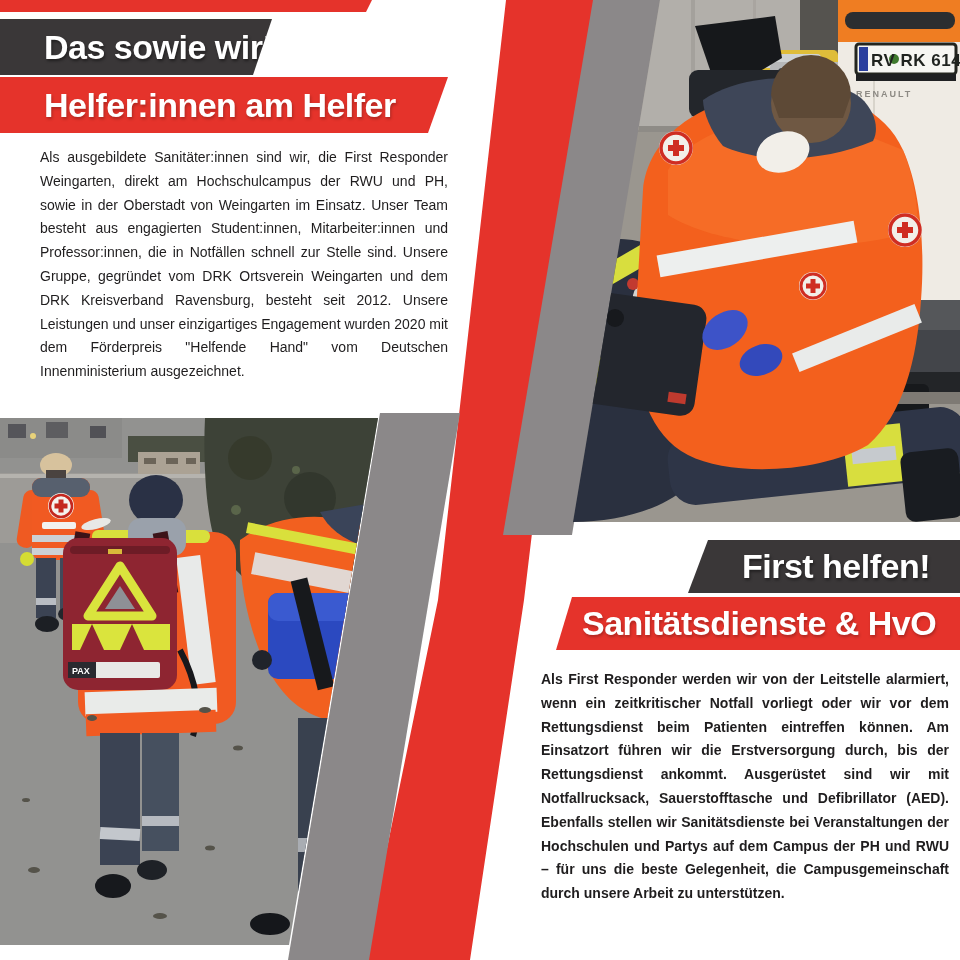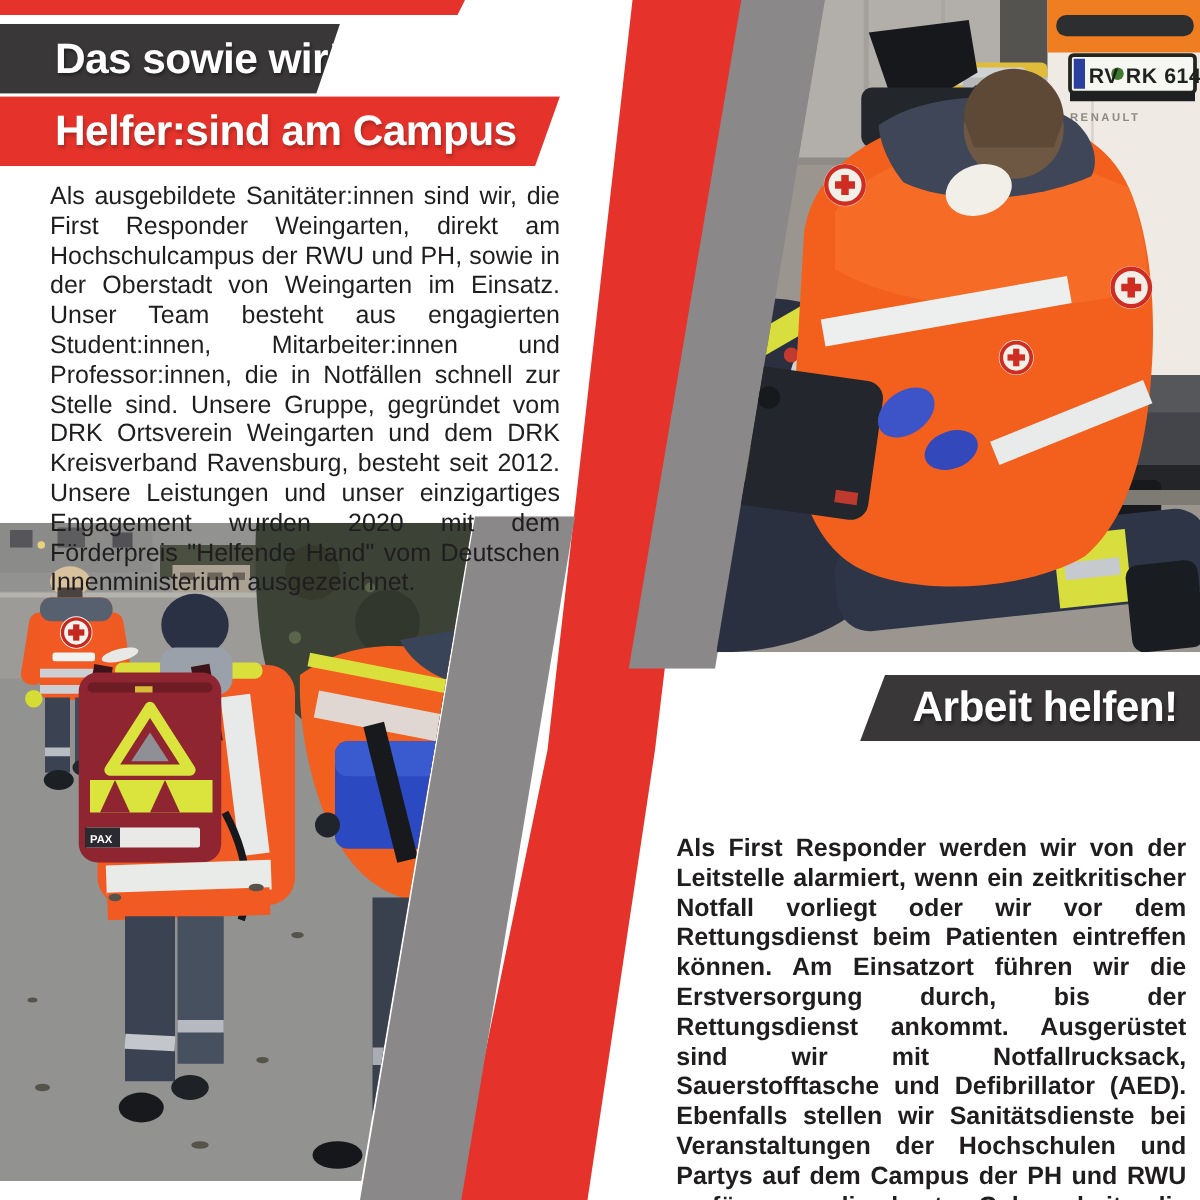--- a/index.html
+++ b/index.html
@@ -22,21 +22,21 @@
   .banner.red{background:#e5332b;text-shadow:1px 2px 3px rgba(0,0,0,.25);}
   .b1{left:0;top:19px;width:272px;height:56px;padding-left:44px;box-sizing:border-box;
       clip-path:polygon(0 0,272px 0,253px 56px,0 56px);}
   .b2{left:0;top:77px;width:448px;height:56px;padding-left:44px;box-sizing:border-box;
       clip-path:polygon(0 0,448px 0,428px 56px,0 56px);}
   .b3{left:688px;top:540px;width:272px;height:53px;justify-content:center;
       padding-left:24px;box-sizing:border-box;
       clip-path:polygon(20px 0,272px 0,272px 53px,0 53px);}
   .b4{left:556px;top:597px;width:404px;height:53px;padding-left:26px;box-sizing:border-box;
       clip-path:polygon(16px 0,404px 0,404px 53px,0 53px);}
-  .body-text{position:absolute;margin:0;width:408px;color:#1f1d1e;font-size:20px;
+  .body-text{position:absolute;margin:0;width:408px;color:#1f1d1e;font-size:14px;
              line-height:23.8px;text-align:justify;hyphens:none;}
   .p1{left:40px;top:146px;}
   .p2{left:541px;top:668px;font-weight:bold;}
 </style>
 </head>
 <body>
 
 <div class="canvas">
 
   <div class="shape top-strip"></div>
@@ -237,22 +237,25 @@
           <ellipse cx="26" cy="382" rx="4" ry="2"></ellipse>
         <ellipse cx="210" cy="430" rx="5" ry="2.5"></ellipse>
       </g>
     </svg>
   </div>
 
   <div class="banner dark b1">
     <span>Das sowie wir!</span>
   </div>
   <div class="banner red b2">
-    <span>Helfer:sind am Campus</span>
+    <span>Helfer:innen am Helfer</span>
   </div>
   <div class="banner dark b3">
-    <span>Arbeit helfen!</span>
+    <span>First helfen!</span>
+  </div>
+  <div class="banner red b4">
+    <span>Sanitätsdienste &amp; HvO</span>
   </div>
 
   <p class="body-text p1">Als ausgebildete Sanitäter:innen sind wir, die First Responder Weingarten, direkt am Hochschulcampus der RWU und PH, sowie in der Oberstadt von Weingarten im Einsatz. Unser Team besteht aus engagierten Student:innen, Mitarbeiter:innen und Professor:innen, die in Notfällen schnell zur Stelle sind. Unsere Gruppe, gegründet vom DRK Ortsverein Weingarten und dem DRK Kreisverband Ravensburg, besteht seit 2012. Unsere Leistungen und unser einzigartiges Engagement wurden 2020 mit dem Förderpreis "Helfende Hand" vom Deutschen Innenministerium ausgezeichnet.</p>
   <p class="body-text p2">Als First Responder werden wir von der Leitstelle alarmiert, wenn ein zeitkritischer Notfall vorliegt oder wir vor dem Rettungsdienst beim Patienten eintreffen können. Am Einsatzort führen wir die Erstversorgung durch, bis der Rettungsdienst ankommt. Ausgerüstet sind wir mit Notfallrucksack, Sauerstofftasche und Defibrillator (AED). Ebenfalls stellen wir Sanitätsdienste bei Veranstaltungen der Hochschulen und Partys auf dem Campus der PH und RWU – für uns die beste Gelegenheit, die Campusgemeinschaft durch unsere Arbeit zu unterstützen.</p>
 
 </div>
 
 </body></html>

